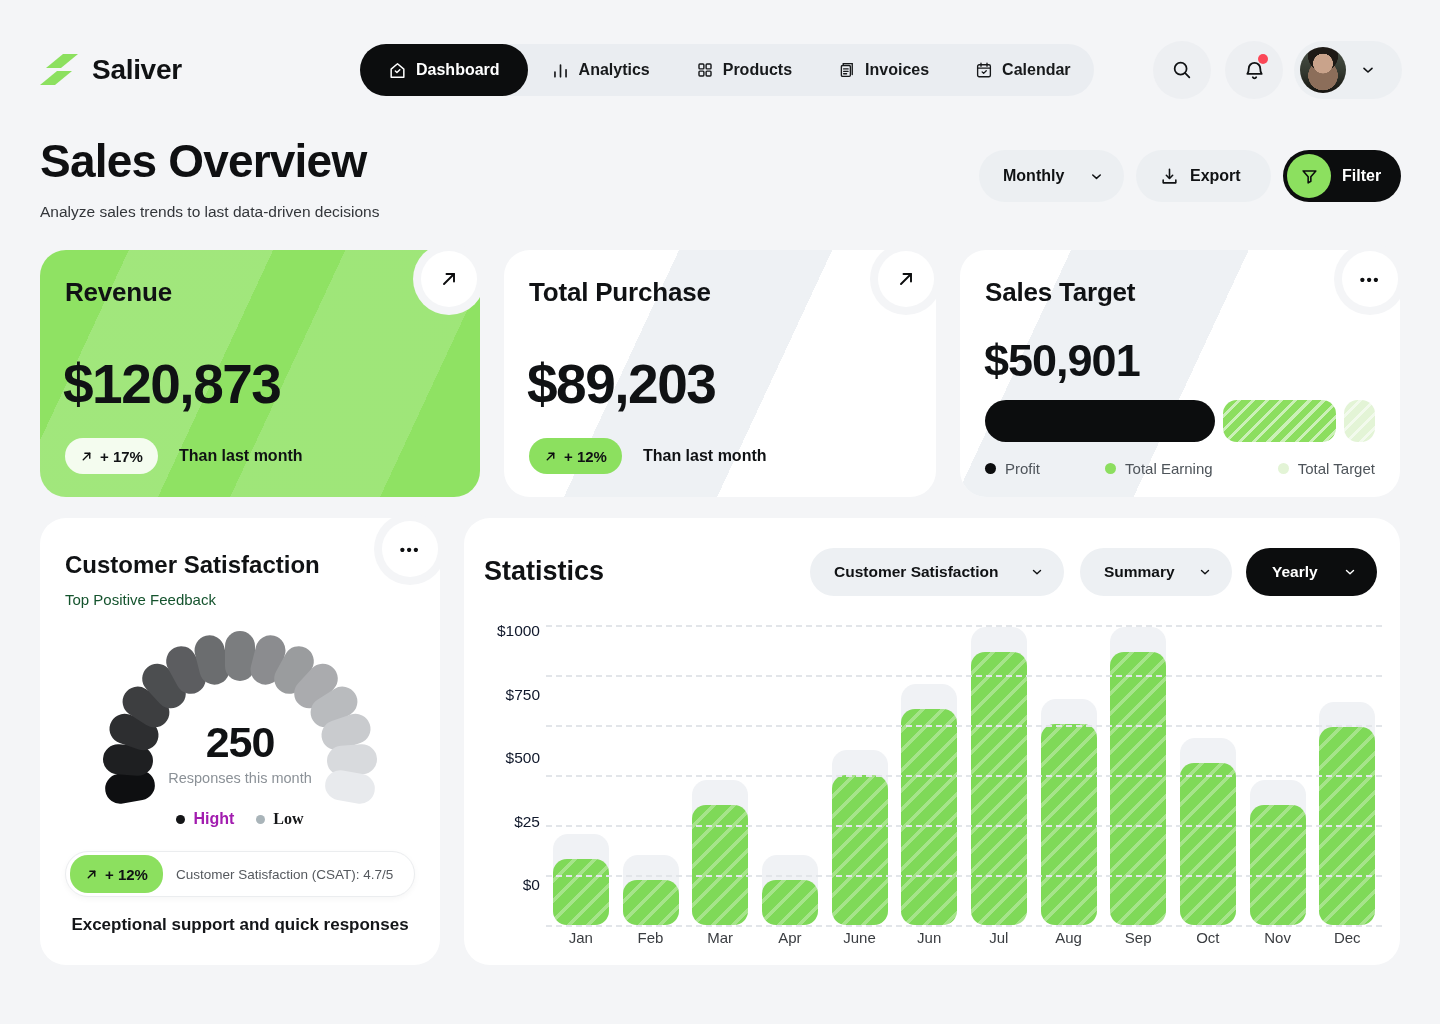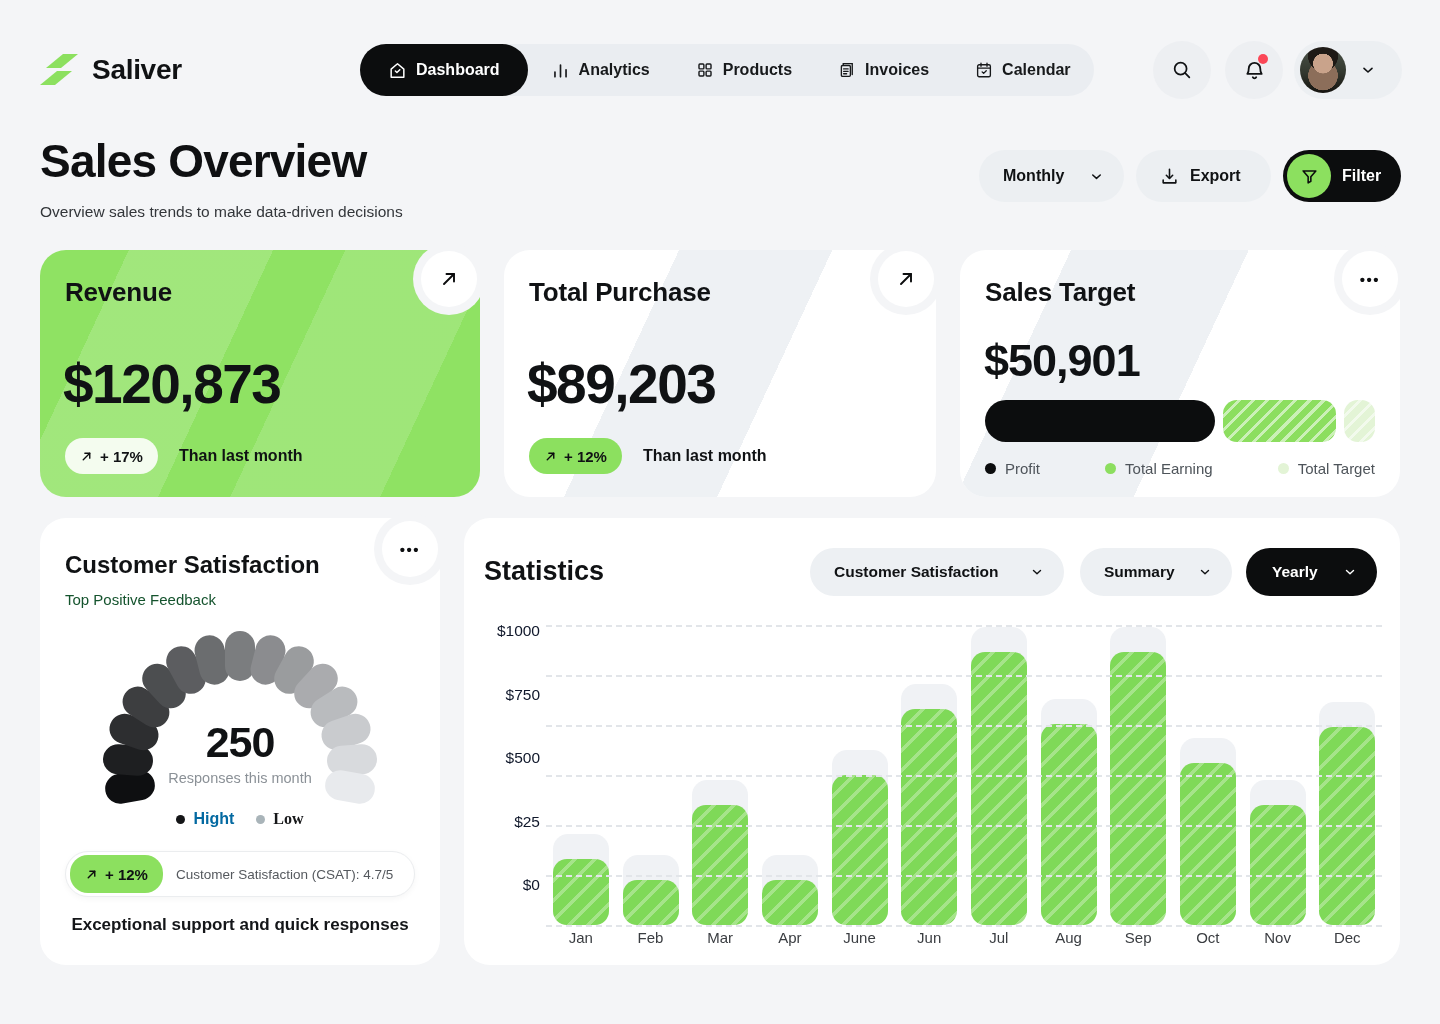--- a/index.html
+++ b/index.html
@@ -137,21 +137,21 @@
            radial-gradient(circle at 50% 62%, #8C6E5A 0 40%, transparent 41%),
            linear-gradient(180deg,#4A5248 0%, #33382F 55%, #15130F 100%);"></div>
     <span class="chev" style="margin-left:14px;">
       <svg width="16" height="16" viewBox="0 0 24 24" fill="none" stroke="#101214" stroke-width="2.4" stroke-linecap="round" stroke-linejoin="round">
           <path d="M6 9.5 12 15l6-5.5"></path>
         </svg>
     </span>
   </div>
 
   <div class="abs" style="left:40px;top:134px;font-size:46px;font-weight:600;letter-spacing:-0.8px;color:#0F1012;">Sales Overview</div>
-  <div class="abs" style="left:40px;top:203px;font-size:15.5px;color:#33363A;">Overview sales trends to make data-driven decisions</div>
+  <div class="abs" style="left:40px;top:203px;font-size:15.5px;color:#33363A;">Analyze sales trends to last data-driven decisions</div>
 
   <div class="abs pill lightpill" style="left:979px;top:150px;width:145px;height:52px;padding:0 20px 0 24px;justify-content:space-between;cursor:pointer;">
     <span style="font-size:16px;font-weight:600;">Monthly</span>
     <span class="chev">
       <svg width="15" height="15" viewBox="0 0 24 24" fill="none" stroke="#101214" stroke-width="2.4" stroke-linecap="round" stroke-linejoin="round">
           <path d="M6 9.5 12 15l6-5.5"></path>
         </svg>
     </span>
   </div>
 
@@ -282,21 +282,21 @@
       <div class="gpill" style="left: 190.6px; top: 44.6px; background: rgb(154, 156, 158); transform: rotate(28.5714deg);"></div>
       <div class="gpill" style="left: 213.2px; top: 60.9px; background: rgb(170, 171, 174); transform: rotate(42.8571deg);"></div>
       <div class="gpill" style="left: 231.1px; top: 82.2px; background: rgb(185, 187, 190); transform: rotate(57.1429deg);"></div>
       <div class="gpill" style="left: 243.2px; top: 107.3px; background: rgb(201, 203, 206); transform: rotate(71.4286deg);"></div>
       <div class="gpill" style="left: 248.7px; top: 134.6px; background: rgb(216, 218, 221); transform: rotate(85.7143deg);"></div>
       <div class="gpill" style="left: 247.3px; top: 162.4px; background: rgb(232, 234, 237); transform: rotate(100deg);"></div>
     </div>
   <div class="abs" style="left:140px;top:718px;width:200px;text-align:center;font-size:43px;font-weight:700;letter-spacing:-1px;">250</div>
   <div class="abs" style="left:130px;top:770px;width:220px;text-align:center;font-size:14.5px;color:#8B9197;">Responses this month</div>
   <div class="abs" style="left:40px;top:810px;width:400px;display:flex;justify-content:center;gap:22px;">
-      <div class="legend-item" style="font-size: 16px; color: #0369a1; font-weight: 600; gap: 8px;">
+      <div class="legend-item" style="font-size: 16px; color: #a21caf; font-weight: 600; gap: 8px;">
         <span class="ldot" style="width:9px;height:9px;background:#141517"></span>
         <span>Hight</span>
       </div>
       <div class="legend-item" style="font-size: 16px; color: rgb(23, 24, 26); font-weight: 600; gap: 8px; font-family: Liberation Serif, serif;">
         <span class="ldot" style="width:9px;height:9px;background:#A9B4B9"></span>
         <span>Low</span>
       </div>
     </div>
 
   <div class="abs pill" style="left:65px;top:851px;width:350px;height:46px;background:#fff;border:1px solid #EBEDEF;box-shadow:0 2px 6px rgba(20,24,30,0.04);">

